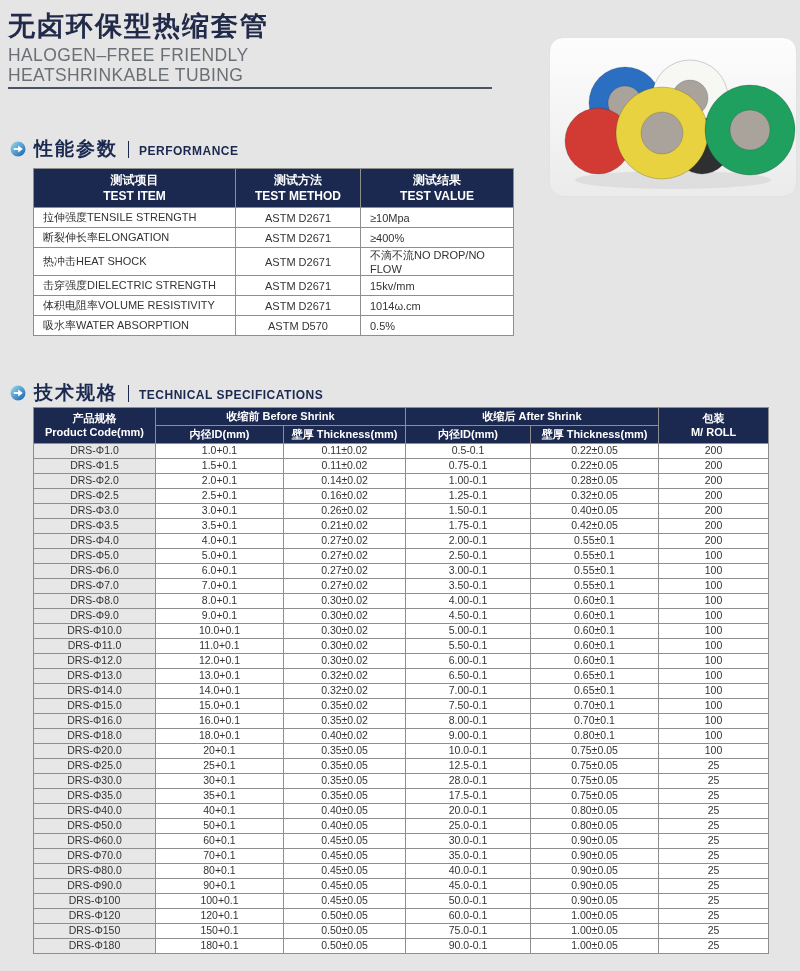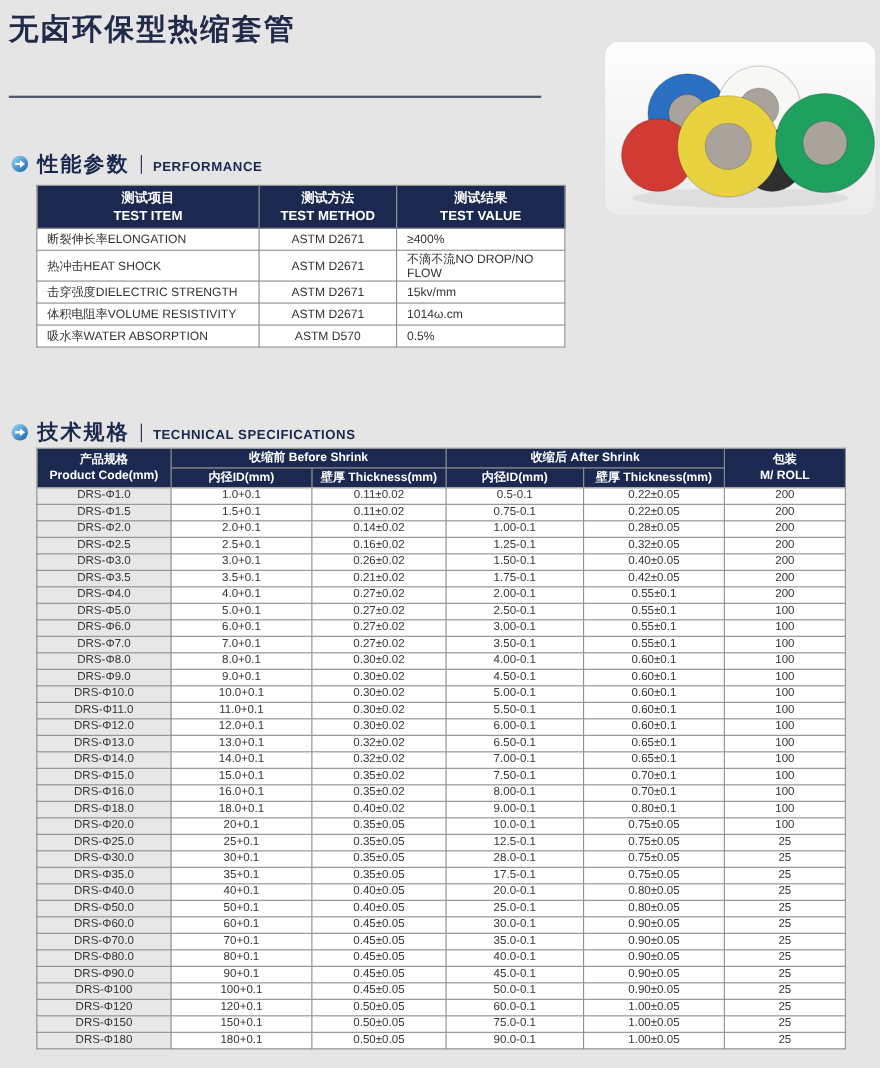--- a/index.html
+++ b/index.html
@@ -46,20 +46,24 @@
   .spec-table td{border:1px solid #8e8e8e;font-size:10.5px;color:#333;height:14px;
                  line-height:1;text-align:center;padding:0 2px;background:#fff;}
   .spec-table td.code{background:#e7e7e7;}
 </style>
 </head>
 <body>
 
 <div class="page">
 
   <div class="title-cn">无卤环保型热缩套管</div>
+  <div class="title-en">
+    <div>HALOGEN–FREE FRIENDLY</div>
+    <div>HEATSHRINKABLE TUBING</div>
+  </div>
   <div class="header-rule"></div>
 
   <div class="product-photo">
     <svg id="rolls-svg" width="246" height="158" viewBox="0 0 246 158">
         <ellipse cx="123" cy="142" rx="98" ry="9" fill="#d7d7d7" opacity="0.7"></ellipse>
         <circle cx="75" cy="65" r="36" fill="#2b6fc2" stroke="rgba(0,0,0,0.18)"></circle>
         <circle cx="75" cy="65" r="17" fill="#a9a39b" stroke="rgba(0,0,0,0.15)"></circle>
         <circle cx="48" cy="103" r="33" fill="#d23a34" stroke="rgba(0,0,0,0.18)"></circle>
         <circle cx="140" cy="60" r="38" fill="#f7f7f4" stroke="rgba(0,0,0,0.18)"></circle>
         <circle cx="140" cy="60" r="18" fill="#a9a39b" stroke="rgba(0,0,0,0.15)"></circle>
@@ -105,20 +109,25 @@
           <span>测试方法</span>
           <span>TEST METHOD</span>
         </th>
         <th>
           <span>测试结果</span>
           <span>TEST VALUE</span>
         </th>
       </tr>
     </thead>
     <tbody>
+        <tr>
+          <td class="pc0">拉伸强度TENSILE STRENGTH</td>
+          <td class="pc1">ASTM D2671</td>
+          <td class="pc2">≥10Mpa</td>
+        </tr>
         <tr>
           <td class="pc0">断裂伸长率ELONGATION</td>
           <td class="pc1">ASTM D2671</td>
           <td class="pc2">≥400%</td>
         </tr>
         <tr>
           <td class="pc0">热冲击HEAT SHOCK</td>
           <td class="pc1">ASTM D2671</td>
           <td class="pc2">不滴不流NO DROP/NO FLOW</td>
         </tr>

